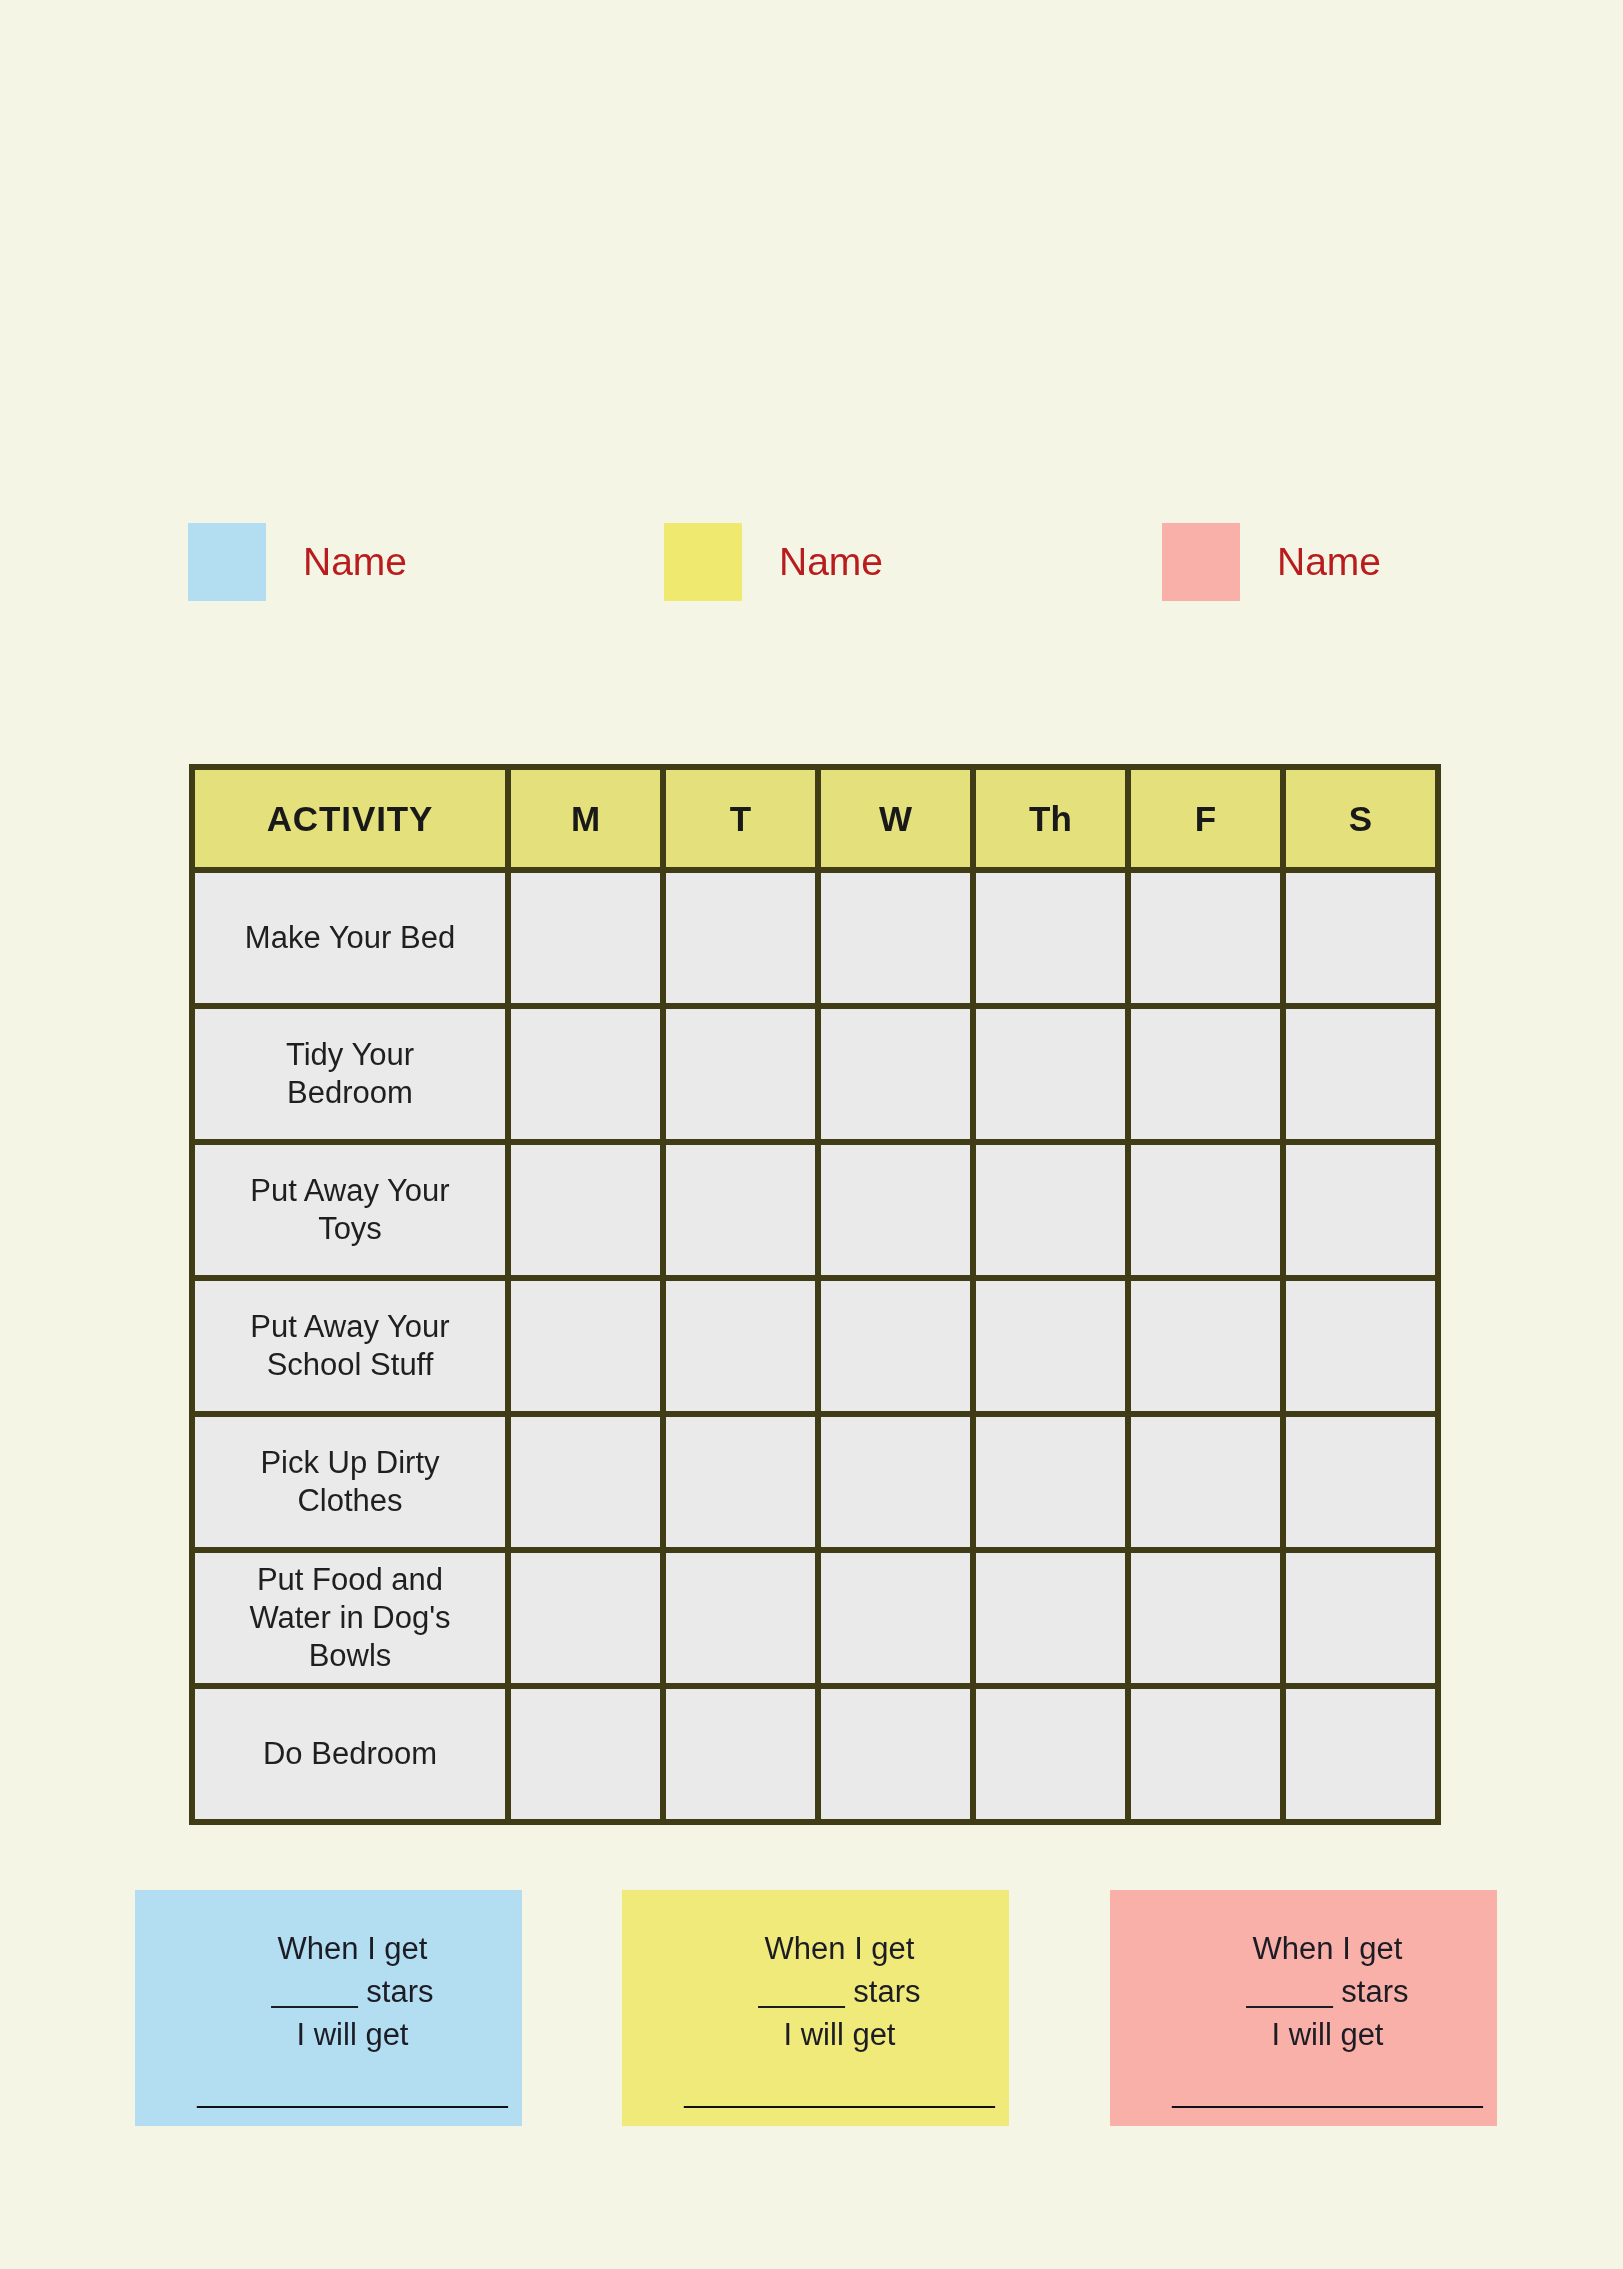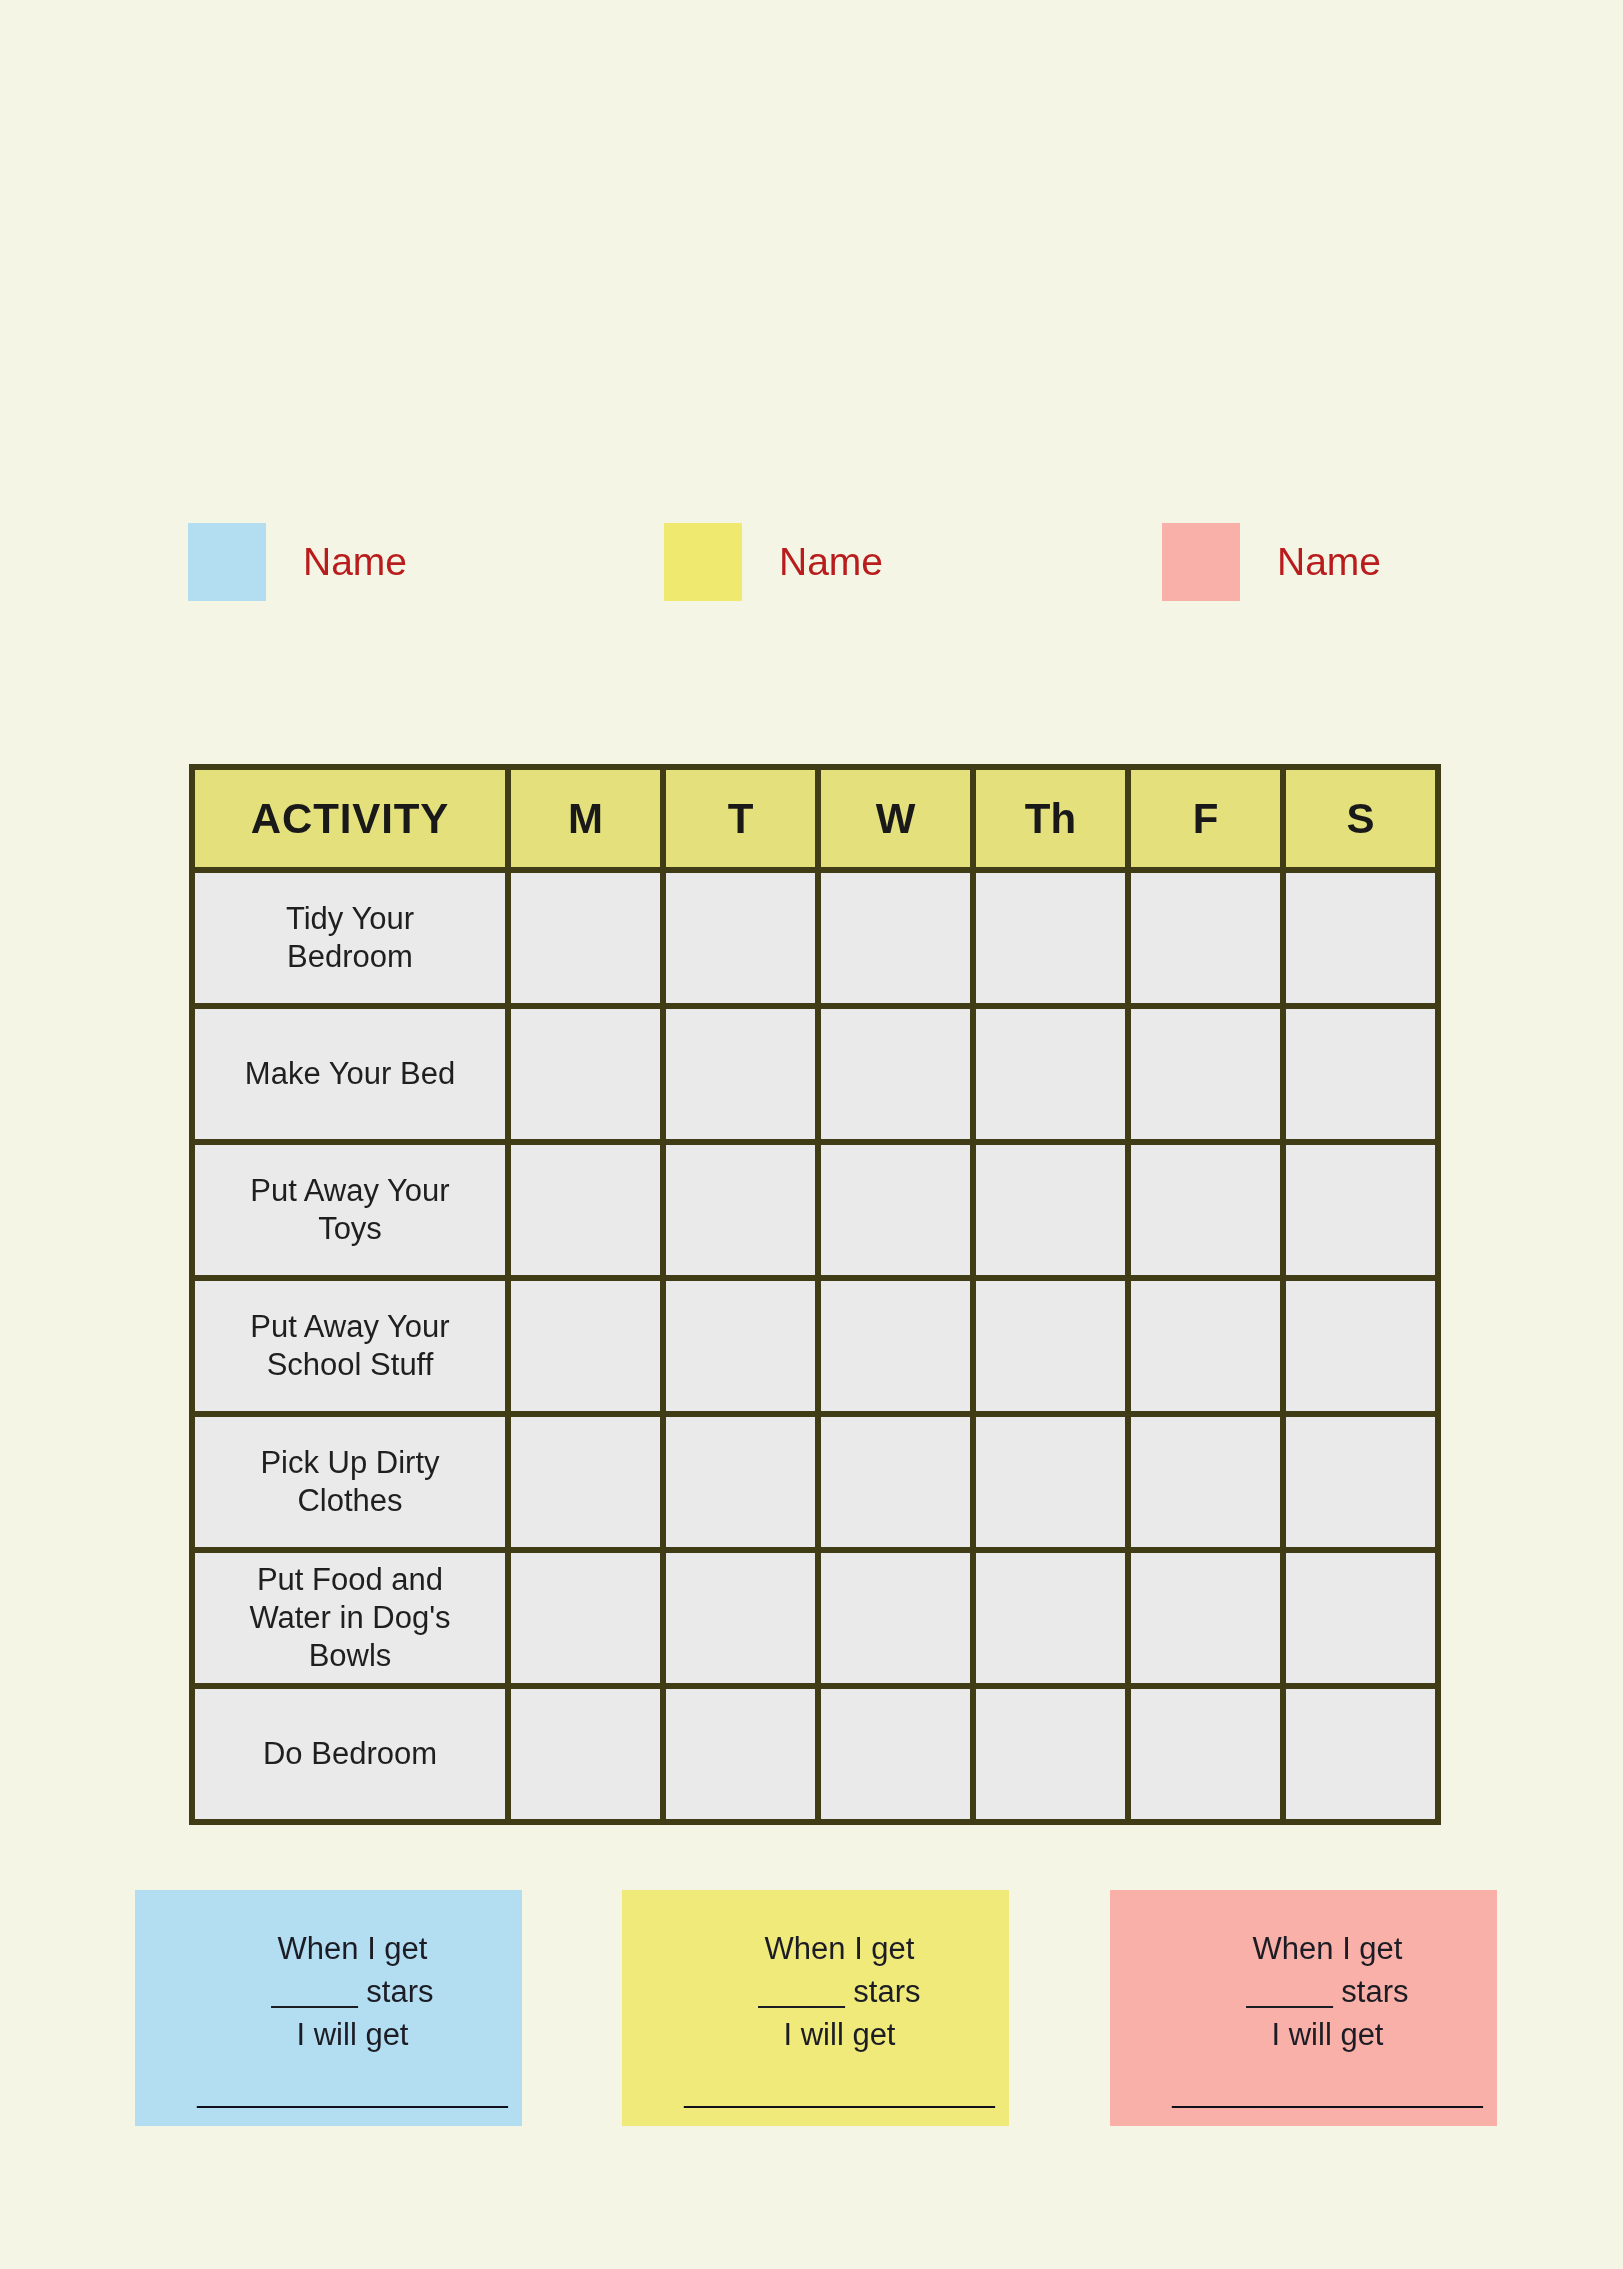--- a/index.html
+++ b/index.html
@@ -38,21 +38,21 @@
   }
   .chart-table th,.chart-table td{
     border:6.2px solid var(--border,#403d16);
     text-align:center;vertical-align:middle;
     overflow:hidden;
   }
   .chart-table thead tr{height:103px;}
   .chart-table tbody tr{height:136px;}
   .chart-table th{
     background:var(--header-bg,#e4e07c);
-    font-size:42px;font-weight:700;color:#191919;
+    font-size:35px;font-weight:700;color:#191919;
   }
   th.activity-h{letter-spacing:0.9px;}
   .chart-table td{background:var(--cell-bg,#eaeaea);}
   td.activity-cell{
     font-size:31px;font-weight:400;color:#1f1f1f;
     padding:0 26.6px;line-height:1.22;
   }
   
   .reward-box{
     position:absolute;top:1890px;width:387px;height:236px;
@@ -104,30 +104,30 @@
         <th>M</th>
         <th>T</th>
         <th>W</th>
         <th>Th</th>
         <th>F</th>
         <th>S</th>
       </tr>
     </thead>
     <tbody>
       <tr>
+        <td class="activity-cell">Make Your Bed</td>
+        <td class="day-cell"></td>
+        <td class="day-cell"></td>
+        <td class="day-cell"></td>
+        <td class="day-cell"></td>
+        <td class="day-cell"></td>
+        <td class="day-cell"></td>
+      </tr>
+      <tr>
         <td class="activity-cell">Tidy Your Bedroom</td>
-        <td class="day-cell"></td>
-        <td class="day-cell"></td>
-        <td class="day-cell"></td>
-        <td class="day-cell"></td>
-        <td class="day-cell"></td>
-        <td class="day-cell"></td>
-      </tr>
-      <tr>
-        <td class="activity-cell">Make Your Bed</td>
         <td class="day-cell"></td>
         <td class="day-cell"></td>
         <td class="day-cell"></td>
         <td class="day-cell"></td>
         <td class="day-cell"></td>
         <td class="day-cell"></td>
       </tr>
       <tr>
         <td class="activity-cell">Put Away Your Toys</td>
         <td class="day-cell"></td>

